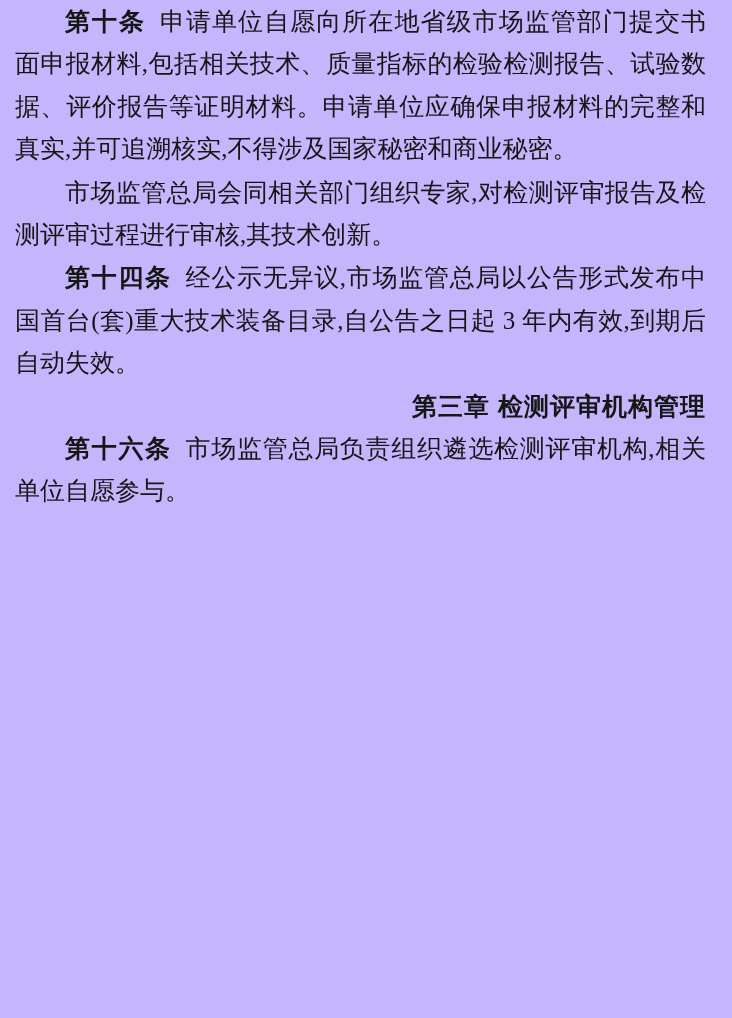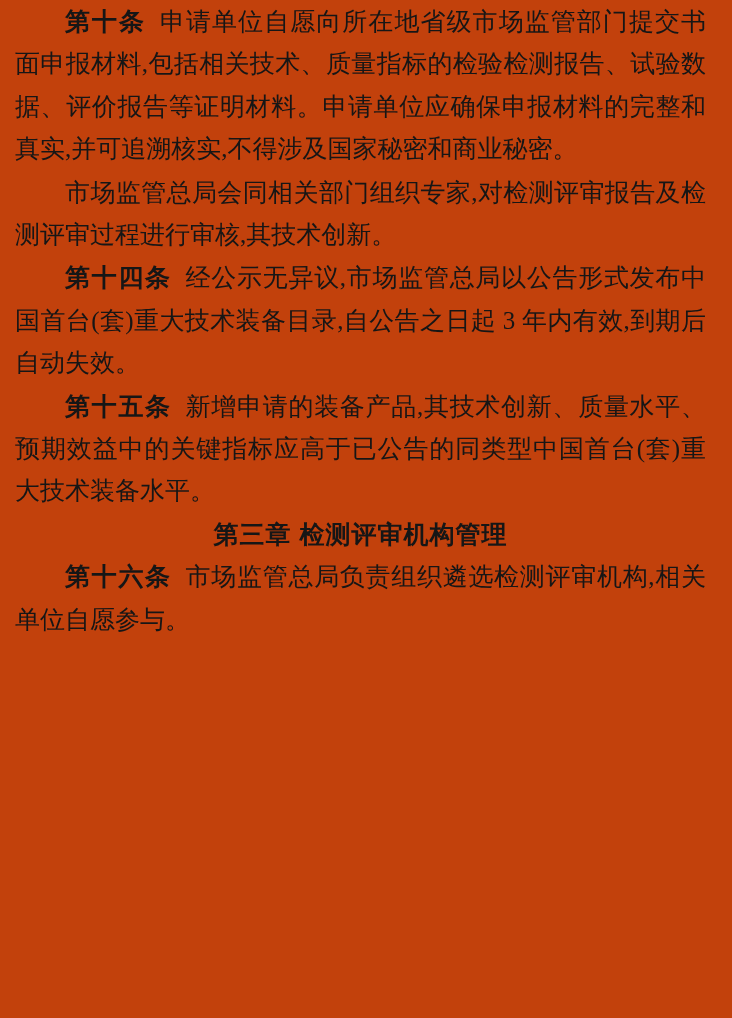--- a/index.html
+++ b/index.html
@@ -10,21 +10,21 @@
   body {
     width: 732px;
     height: 1018px;
     overflow: hidden;
   }
   .page {
     box-sizing: border-box;
     width: 732px;
     height: 1018px;
     padding: 0 26px 14px 15px;
-    background: #c2410c;
+    background: #c4b5fd;
     color: #161616;
     font-family: "Liberation Serif", "DejaVu Serif", serif;
     font-size: 25px;
     line-height: 42.4px;
     text-align: justify;
     text-justify: inter-character;
     word-break: break-all;
     overflow: hidden;
   }
   .article {
@@ -36,40 +36,39 @@
     font-weight: 700;
     margin-right: 0.55em;
     letter-spacing: 0.04em;
   }
   .article-label:empty {
     margin-right: 0;
   }
   .chapter-heading {
     margin: 0;
     text-indent: 0;
-    text-align: center;
+    text-align: right;
     font-family: "Liberation Sans", "DejaVu Sans", sans-serif;
     font-weight: 700;
     font-size: 25px;
     letter-spacing: 0.04em;
   }
 </style>
 </head>
 <body>
 
 <div class="page">
 
   <p class="article"><span class="article-label">第十条</span><span>申请单位自愿向所在地省级市场监管部门提交书面申报材料,包括相关技术、质量指标的检验检测报告、试验数据、评价报告等证明材料。申请单位应确保申报材料的完整和真实,并可追溯核实,不得涉及国家秘密和商业秘密。</span></p>
 
 
 
   <p class="article"><span class="article-label"></span><span>市场监管总局会同相关部门组织专家,对检测评审报告及检测评审过程进行审核,其技术创新。</span></p>
 
 
   <p class="article"><span class="article-label">第十四条</span><span>经公示无异议,市场监管总局以公告形式发布中国首台(套)重大技术装备目录,自公告之日起 3 年内有效,到期后自动失效。</span></p>
 
-  <p class="article"><span class="article-label">第十五条</span><span>新增申请的装备产品,其技术创新、质量水平、预期效益中的关键指标应高于已公告的同类型中国首台(套)重大技术装备水平。</span></p>
 
   <p class="chapter-heading">第三章 检测评审机构管理</p>
 
   <p class="article"><span class="article-label">第十六条</span><span>市场监管总局负责组织遴选检测评审机构,相关单位自愿参与。</span></p>
 
 </div>
 
 </body></html>

